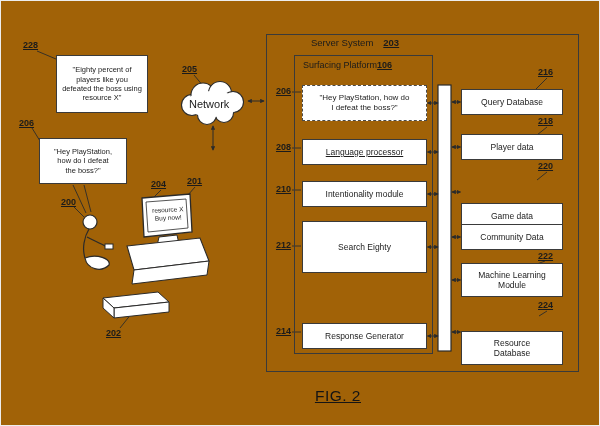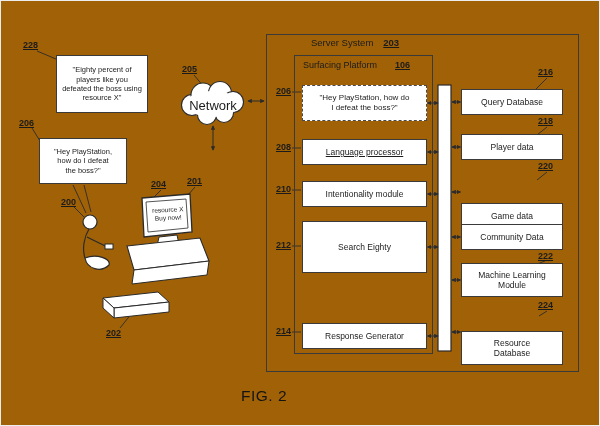--- a/index.html
+++ b/index.html
@@ -10,23 +10,23 @@
   .box { position:absolute; border:1.2px solid #3a3a3a; background:#fff; display:flex; align-items:center; justify-content:center; text-align:center; font-size:8.5px; color:#1c1c1c; line-height:1.2; padding:1px 2px; }
   .box.dashed { border:1px dashed #4a4a4a; font-size:8px; }
   .bubble { position:absolute; border:1.1px solid #3a3a3a; background:#fff; display:flex; align-items:center; justify-content:center; text-align:center; font-size:7.5px; color:#1c1c1c; line-height:1.25; padding:2px; }
   .ref { position:absolute; font-size:9px; font-weight:700; color:#1b1b1b; text-decoration:underline; }
   .refL { position:absolute; left:268px; width:22px; text-align:right; font-size:9px; font-weight:700; color:#1b1b1b; text-decoration:underline; }
   .refR { position:absolute; left:537px; width:24px; font-size:9px; font-weight:700; color:#1b1b1b; text-decoration:underline; }
   .titlebar { position:absolute; display:flex; gap:10px; align-items:center; font-size:9.5px; color:#1b1b1b; }
   .titlebar .t { font-weight:400; }
   .titlebar .r { font-weight:700; text-decoration:underline; }
   .pre { white-space:pre-line; }
-  .netlabel { position:absolute; left:188px; top:97px; width:48px; text-align:center; font-size:13px; color:#1c1c1c; }
+  .netlabel { position:absolute; left:188px; top:97px; width:48px; text-align:left; font-size:11px; color:#1c1c1c; }
   .screen-text { position:absolute; left:147px; top:205px; width:40px; text-align:center; font-size:6.5px; line-height:7.5px; color:#1c1c1c; transform:rotate(-3deg); }
-  .caption { position:absolute; left:240px; top:386px; width:120px; text-align:left; font-size:15.5px; letter-spacing:0.5px; color:#141414; }
+  .caption { position:absolute; left:240px; top:386px; width:120px; text-align:right; font-size:15.5px; letter-spacing:0.5px; color:#141414;text-decoration:underline; }
 </style>
 </head>
 <body>
 
 <div class="canvas">
 
   <svg class="overlay" width="600" height="426" viewBox="0 0 600 426">
     <defs>
       <marker id="arr" viewBox="0 0 10 10" refX="8.5" refY="5" markerWidth="4.5" markerHeight="4.5" orient="auto-start-reverse">
         <path d="M0,0 L10,5 L0,10 Z" fill="#2a2a2a"></path>
@@ -133,21 +133,21 @@
   <div class="screen-text pre">resource X
 Buy now!</div>
 
   <div class="frame" style="left:265px; top:33px; width:313px; height:338px;"></div>
   <div class="titlebar" style="left:310px; top:36px;">
     <span class="t">Server System</span>
     <span class="r">203</span>
   </div>
 
   <div class="frame" style="left:293px; top:54px; width:139px; height:299px; border-width:1.1px;"></div>
-  <div class="titlebar" style="left:302px; top:59px; gap:18px; font-size:9px;">
+  <div class="titlebar" style="left:302px; top:59px; gap:0; font-size:9px;">
     <span class="t">Surfacing Platform</span>
     <span class="r">106</span>
   </div>
 
   <div class="refL" style="top:85px;">206</div>
   <div class="refL" style="top:141px;">208</div>
   <div class="refL" style="top:183px;">210</div>
   <div class="refL" style="top:239px;">212</div>
   <div class="refL" style="top:325px;">214</div>
 

